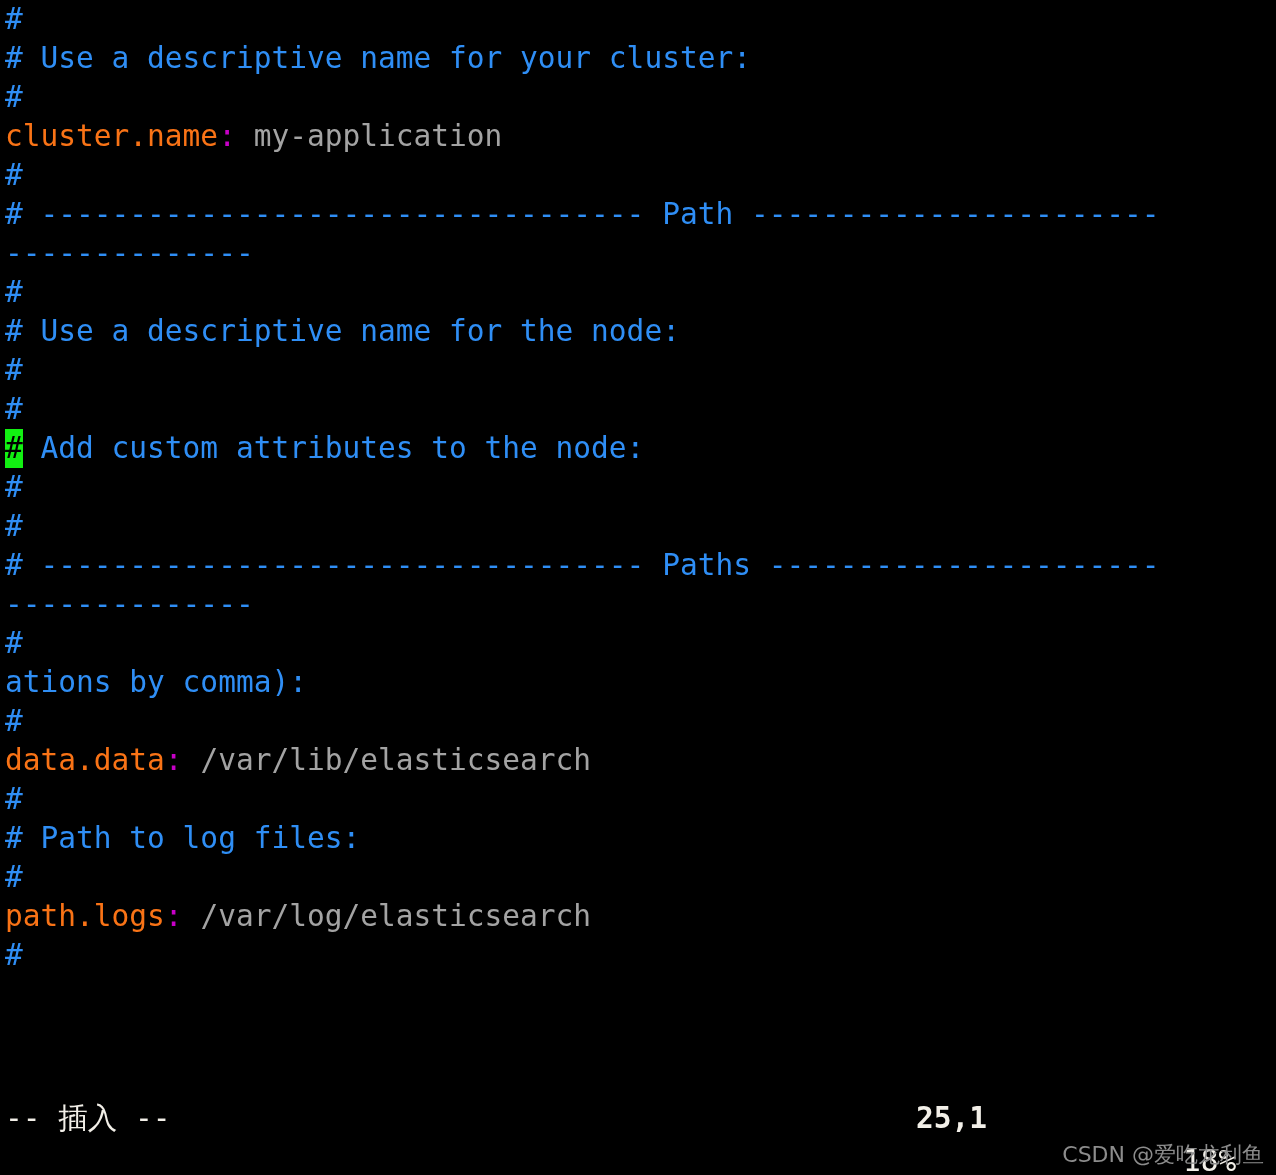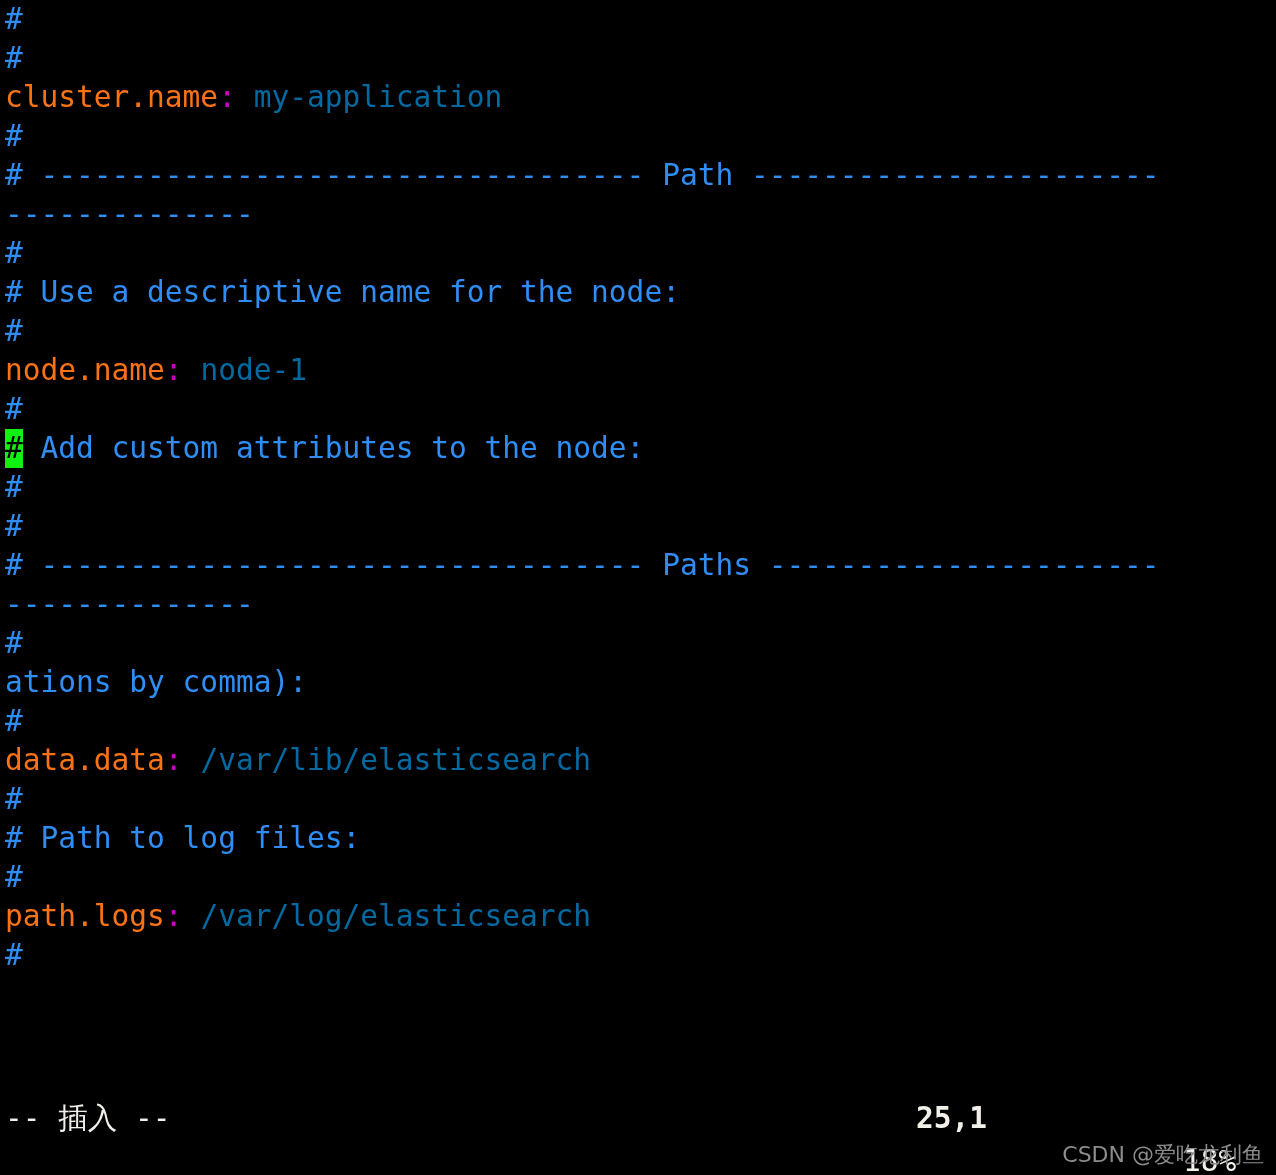--- a/index.html
+++ b/index.html
@@ -41,21 +41,21 @@
     white-space: pre;
     padding-left: 5px;
     margin: 0;
     overflow: hidden;
   }
 
   
   .cmt   { color: #2f8ef5; }   
   .key   { color: #f97316; }   
   .colon { color: #c800c8; }   
-  .val   { color: #0369a1; }
+  .val   { color: #a3a3a3; }
 
   
   .cursor {
     background: #12f012;
     color: #000000;
     display: inline-block;
   }
 
   
   #statusline {
@@ -100,29 +100,29 @@
     white-space: pre;
   }
 </style>
 </head>
 <body>
 
 <div id="terminal">
 
   <div id="buffer">
       <div class="line"><span class="cmt">#</span></div>
+      <div class="line"><span class="cmt"># Use a descriptive name for your cluster:</span></div>
       <div class="line"><span class="cmt">#</span></div>
       <div class="line"><span class="key">cluster.name</span><span class="colon">:</span><span class="val"> my-application</span></div>
       <div class="line"><span class="cmt">#</span></div>
       <div class="line"><span class="cmt"># ---------------------------------- Path -----------------------</span></div>
       <div class="line"><span class="cmt">--------------</span></div>
       <div class="line"><span class="cmt">#</span></div>
       <div class="line"><span class="cmt"># Use a descriptive name for the node:</span></div>
       <div class="line"><span class="cmt">#</span></div>
-      <div class="line"><span class="key">node.name</span><span class="colon">:</span><span class="val"> node-1</span></div>
       <div class="line"><span class="cmt">#</span></div>
       <div class="line"><span class="cursor">#</span><span class="cmt"> Add custom attributes to the node:</span></div>
       <div class="line"><span class="cmt">#</span></div>
       <div class="line"><span class="cmt">#</span></div>
       <div class="line"><span class="cmt"># ---------------------------------- Paths ----------------------</span></div>
       <div class="line"><span class="cmt">--------------</span></div>
       <div class="line"><span class="cmt">#</span></div>
       <div class="line"><span class="cmt">ations by comma):</span></div>
       <div class="line"><span class="cmt">#</span></div>
       <div class="line"><span class="key">data.data</span><span class="colon">:</span><span class="val"> /var/lib/elasticsearch</span></div>

